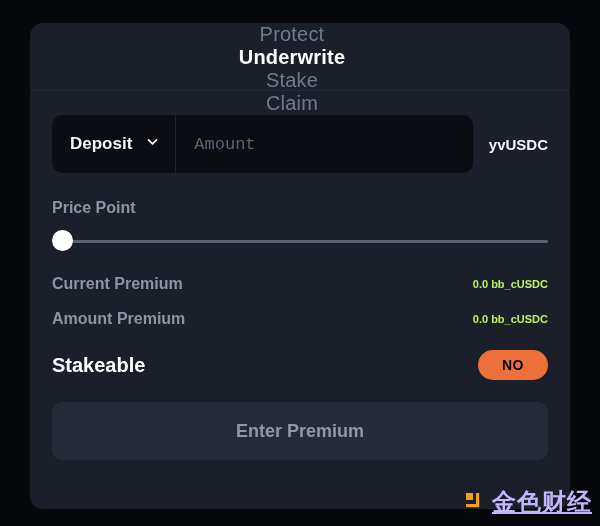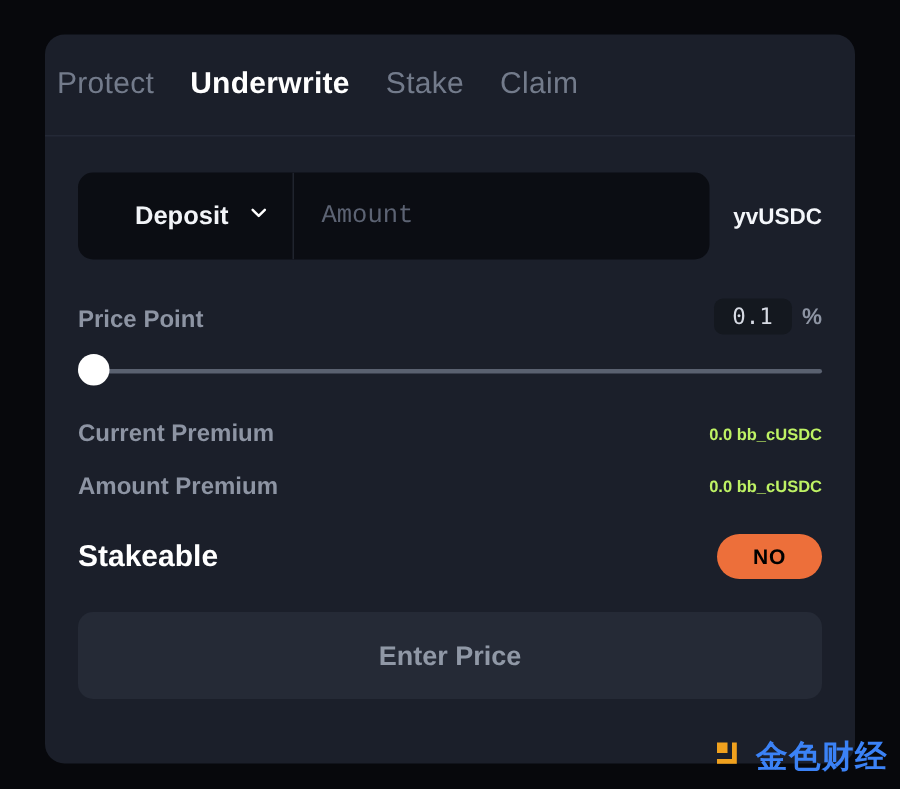--- a/index.html
+++ b/index.html
@@ -39,20 +39,21 @@
     position: absolute;
     left: 0;
     top: 0;
     width: 100%;
     height: 68px;
     display: flex;
     align-items: center;
     padding-left: 8px;
     box-sizing: border-box;
     border-bottom: 1px solid #242936;
+    flex-direction: column;
   }
   .tab {
     font-size: 20px;
     letter-spacing: 0.2px;
     margin-right: 24px;
     color: #737b8b;
     font-weight: bold;
     cursor: pointer;
     white-space: nowrap;
   }
@@ -83,21 +84,20 @@
     height: 58px;
   }
   .input-group {
     display: flex;
     align-items: stretch;
     flex: 1 1 auto;
     height: 58px;
     background: #0b0d13;
     border-radius: 10px;
     overflow: hidden;
-    padding-left: 20px;
   }
   .deposit-select {
     display: flex;
     align-items: center;
     gap: 14px;
     padding: 0 16px 0 18px;
     color: #f2f4f8;
     font-size: 17px;
     font-weight: bold;
     cursor: pointer;
@@ -266,25 +266,26 @@
     align-items: center;
     gap: 6px;
     z-index: 10;
   }
   .wm-mark {
     width: 22px;
     height: 22px;
     position: relative;
   }
   .wm-text {
-    color: #3b82f6;
-    font-size: 21px;
+    color: #c4b5fd;
+    font-size: 24px;
     font-weight: bold;
     letter-spacing: 1px;
     font-family: "DejaVu Sans", sans-serif;
+    text-decoration: underline;
   }
 </style>
 </head>
 <body>
 
 <div id="app-root">
 
   <div class="card">
 
     <div class="tabs">
@@ -314,24 +315,20 @@
               </svg>
             </span>
           </div>
           <input class="amount-input" type="text" placeholder="Amount" style="">
         </div>
         <div class="token-label">yvUSDC</div>
       </div>
 
       <div class="pp-row">
         <div class="pp-label">Price Point</div>
-        <div class="pp-value-wrap">
-          <div class="pp-value">0.1</div>
-          <div class="pp-pct">%</div>
-        </div>
       </div>
 
       <div class="slider-wrap">
         <div class="slider-track"></div>
         <div class="slider-thumb" style="left: calc(0% + 0px);"></div>
       </div>
 
       <div class="premium-row">
         <div class="premium-label">Current Premium</div>
         <div class="premium-value">0.0 bb_cUSDC</div>
@@ -339,21 +336,21 @@
       <div class="premium-row second">
         <div class="premium-label">Amount Premium</div>
         <div class="premium-value">0.0 bb_cUSDC</div>
       </div>
 
       <div class="stakeable-row">
         <div class="stakeable-label">Stakeable</div>
         <div class="stakeable-badge" style="background: rgb(237, 111, 58);">NO</div>
       </div>
 
-      <button class="submit-btn">Enter Price</button>
+      <button class="submit-btn">Enter Premium</button>
 
     </div>
   </div>
 
   <div class="watermark">
     <div class="wm-mark">
       <svg width="22" height="22" viewBox="0 0 22 22">
         <rect x="2" y="2" width="7" height="7" fill="#F0A11E"></rect>
         <rect x="12" y="2" width="3.2" height="11" fill="#F0A11E"></rect>
         <rect x="2" y="13" width="13.2" height="3.2" fill="#F0A11E"></rect>

